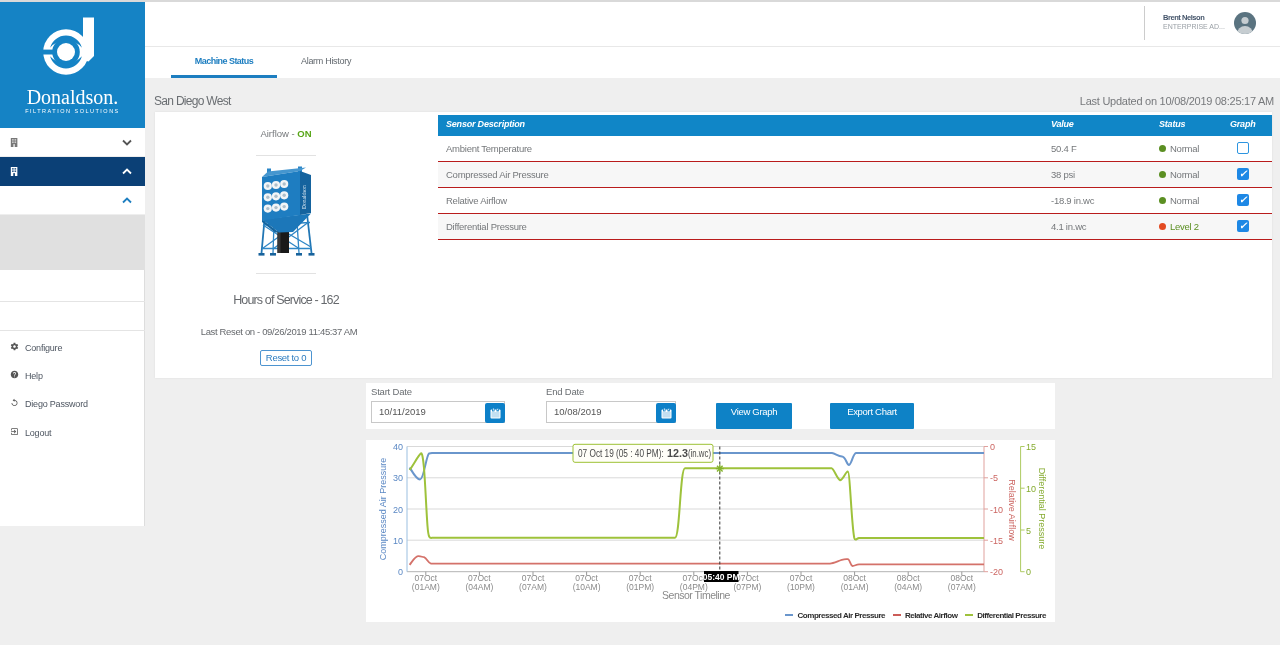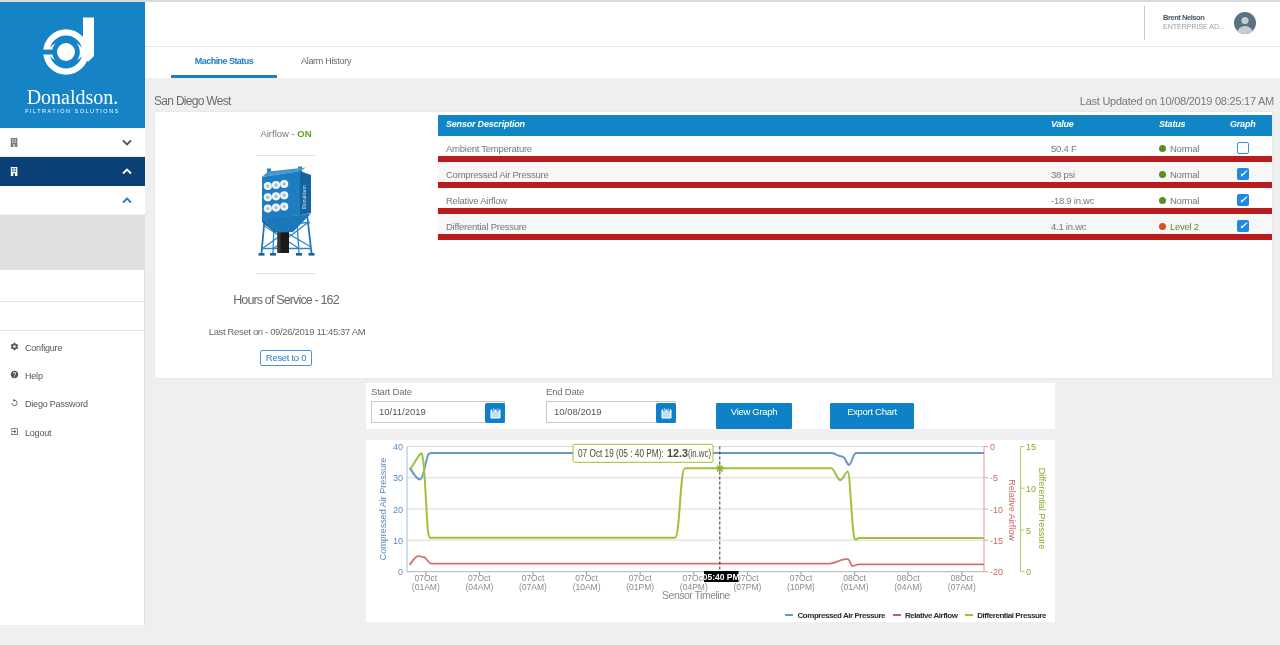--- a/index.html
+++ b/index.html
@@ -1,20 +1,20 @@
 <!DOCTYPE html>
 <html><head>
 <meta charset="utf-8">
 <style>
 * { margin:0; padding:0; box-sizing:border-box; }
 html,body { width:1280px; height:645px; overflow:hidden; background:#efefef; font-family:"Liberation Sans", sans-serif; }
 .abs { position:absolute; }
 #topline { left:0; top:0; width:1280px; height:2px; background:#d9d9d9; z-index:9; }
 
-#sidebar { left:0; top:0; width:145px; height:625px; background:#fff; border-right:1px solid #ddd; z-index:5; }
+#sidebar { left:0; top:0; width:145px; height:526px; background:#fff; border-right:1px solid #ddd; z-index:5; }
 #logo { position:absolute; left:0; top:0; width:145px; height:128px; background:#1583c5; }
 #logoword { position:absolute; left:0; top:86px; width:145px; text-align:center; color:#fff; font-family:"Liberation Serif", serif; font-size:20px; letter-spacing:0px; }
 #logotag { position:absolute; left:0; top:108px; width:145px; text-align:center; color:#fff; font-size:5.5px; letter-spacing:1.5px; }
 .mrow { position:absolute; left:0; width:145px; height:29px; }
 .mrow svg { position:absolute; }
 #mrow1 { top:128px; border-bottom:1px solid #eee; background:#fff; }
 #mrow2 { top:157px; background:#0b4076; }
 #mrow3 { top:186px; border-bottom:1px solid #eee; background:#fff; }
 #grayblock { left:0; top:215px; width:145px; height:55px; background:#e0e0e0; }
 .hline { position:absolute; left:0; width:145px; height:1px; background:#e4e4e4; }
@@ -34,26 +34,26 @@
 #tabline { left:171px; top:75px; width:106px; height:3px; background:#1d7ec0; }
 
 #h1 { left:154px; top:94px; font-size:12px; letter-spacing:-0.7px; color:#6a6e72; }
 #lastupd { left:800px; top:95px; width:474px; text-align:right; font-size:11px; letter-spacing:-0.25px; color:#77797c; }
 
 #card1 { left:155px; top:112px; width:1117px; height:266px; background:#fff; box-shadow:0 0 2px rgba(0,0,0,0.08); }
 #airflow { left:155px; top:128px; width:262px; text-align:center; font-size:9.5px; color:#75787b; }
 #airflow b { color:#58a618; font-weight:bold; }
 .chr { position:absolute; left:256px; width:60px; height:1px; background:#e2e2e2; }
 #hos { left:155px; top:293px; width:262px; text-align:center; font-size:12.5px; letter-spacing:-0.85px; color:#66696d; }
-#lastreset { left:156px; top:326px; width:262px; text-align:center; font-size:9.5px; letter-spacing:-0.35px; color:#66696d; }
+#lastreset { left:148px; top:326px; width:262px; text-align:center; font-size:9.5px; letter-spacing:-0.35px; color:#66696d; }
 #resetbtn { left:260px; top:350px; width:52px; height:16px; border:1px solid #4d94d0; border-radius:2px; color:#2c7cc0; font-size:9.5px; letter-spacing:-0.3px; text-align:center; line-height:14px; background:#fff; }
 
 #thead { left:438px; top:115px; width:834px; height:21px; background:#1086c7; color:#fff; font-size:9px; letter-spacing:-0.2px; font-weight:bold; }
 #thead span { position:absolute; top:4px;font-style:italic; }
-.trow { position:absolute; left:438px; width:834px; height:26px; font-size:9.5px; letter-spacing:-0.25px; color:#75787b; border-bottom:6px solid #b91c1c; }
+.trow { position:absolute; left:438px; width:834px; height:26px; font-size:9.5px; letter-spacing:-0.25px; color:#75787b; border-bottom:1px solid #b91c1c; }
 .trow span { position:absolute; top:7px; }
 .dot { position:absolute; width:7px; height:7px; border-radius:50%; top:9px; left:721px; }
 .cb { position:absolute; left:799px; top:6px; width:12px; height:12px; border-radius:2px; }
 .cb.off { border:1.5px solid #2d95e0; background:#fff; }
 .cb.on { background:#1e88e5; color:#fff; font-size:10px; text-align:center; line-height:12px; font-weight:bold; }
 
 #card2 { left:366px; top:383px; width:689px; height:46px; background:#fff; }
 .dlabel { position:absolute; top:386px; font-size:9.5px; letter-spacing:-0.2px; color:#6a6e72; }
 .dinput { position:absolute; top:401px; width:135px; height:22px; border:1px solid #c8c8c8; background:#fff; font-size:9.5px; color:#555; line-height:20px; padding-left:7px; }
 .calbtn { position:absolute; top:402.5px; width:20.5px; height:20px; background:#0d80c8; border-radius:2px; }

